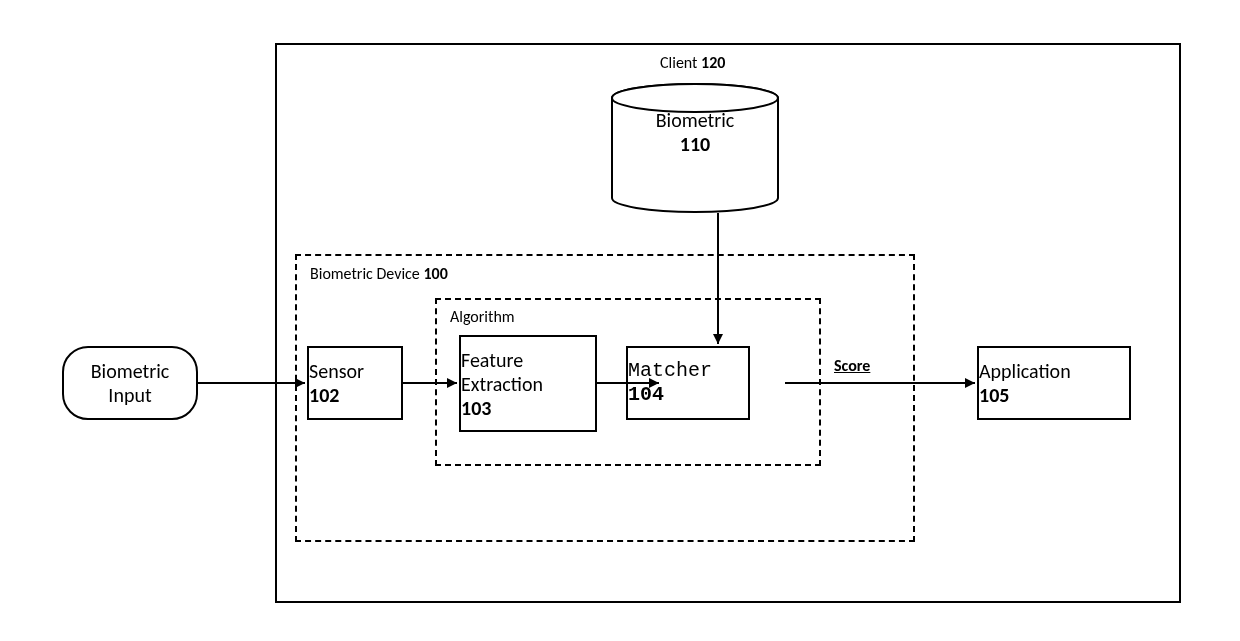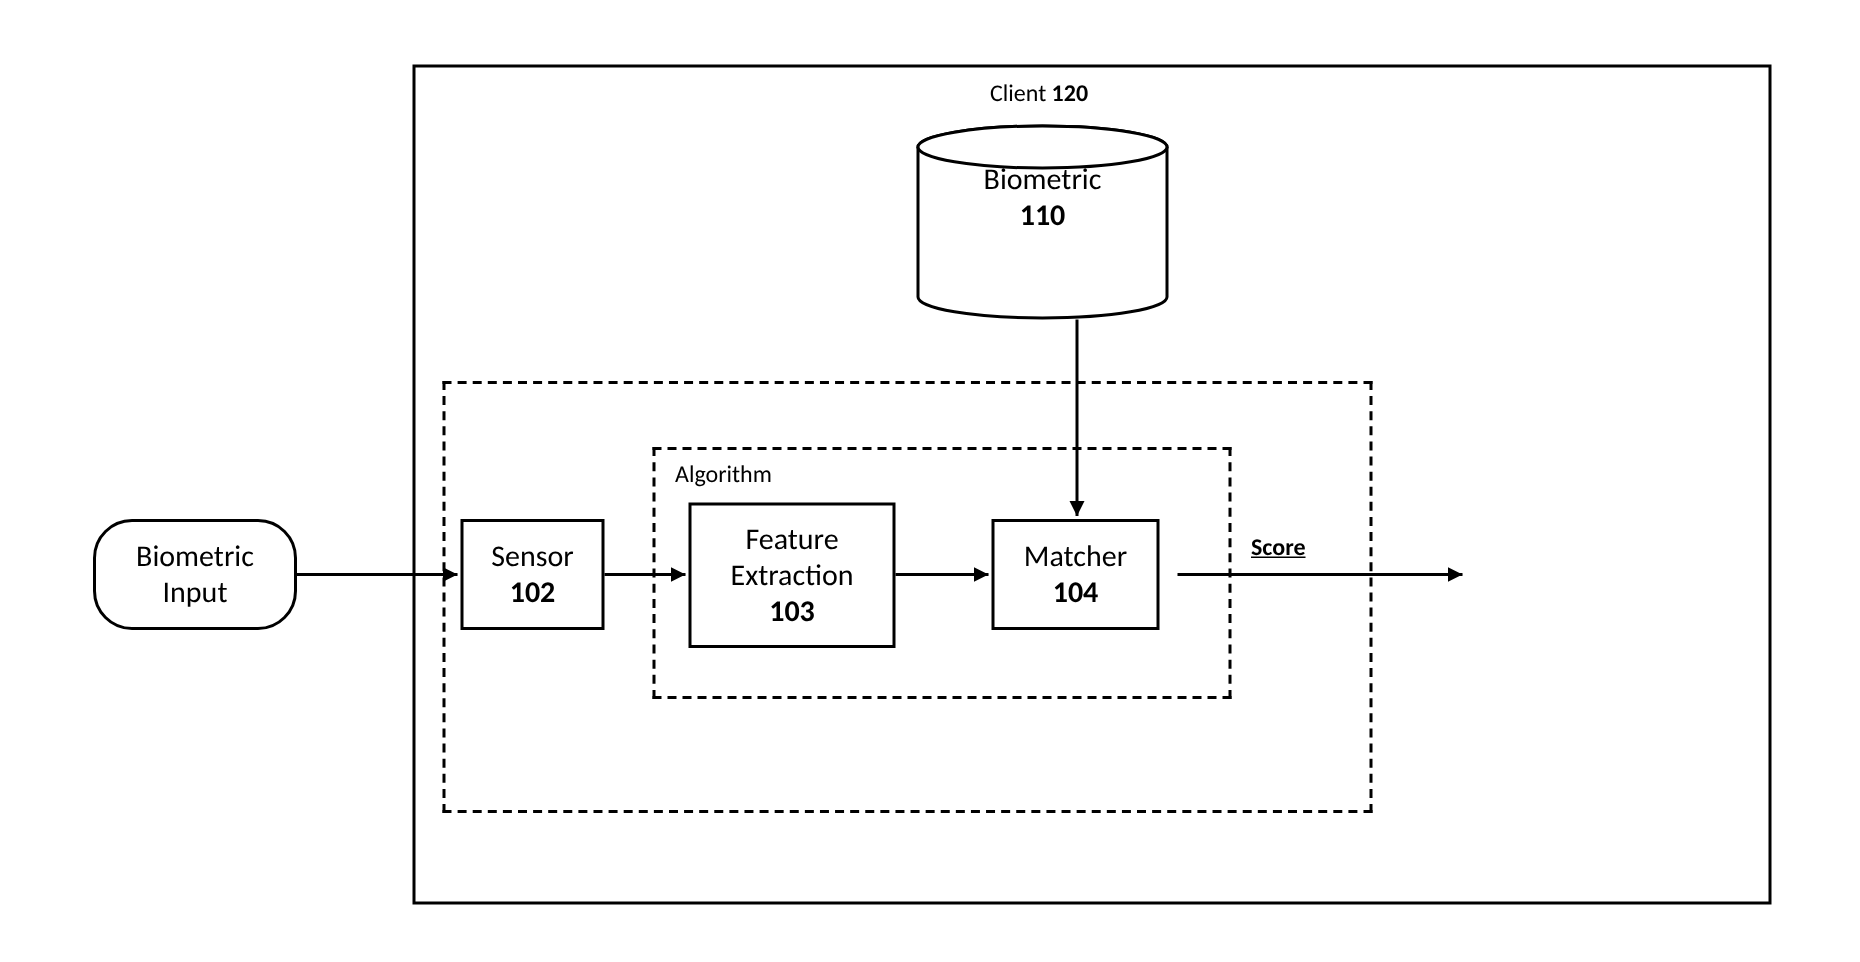--- a/index.html
+++ b/index.html
@@ -12,21 +12,21 @@
     position: relative;
     width: 1240px;
     height: 641px;
   }
   .box {
     position: absolute;
     border: 2px solid #000;
     text-align: center;
     display: flex;
     flex-direction: column;
-    align-items: center;
+    align-items: flex-start;
     justify-content: center;
     font-size: 20px;
     line-height: 1.2;
     background: #fff;
     box-sizing: border-box;
   }
   .dashed {
     border-style: dashed;
     background: transparent;
   }
@@ -79,20 +79,23 @@
     <ellipse cx="85" cy="15" rx="83" ry="14" fill="#fff" stroke="#000" stroke-width="2"></ellipse>
     <path d="M2 15 L2 115 A83 14 0 0 0 168 115 L168 15" fill="#fff" stroke="#000" stroke-width="2"></path>
     <ellipse cx="85" cy="15" rx="83" ry="14" fill="#fff" stroke="#000" stroke-width="2"></ellipse>
   </svg>
   <div class="cyl-text" style="left:610px; top:108px; width:170px;">
     <div>Biometric</div>
     <div class="bold">110</div>
   </div>
 
   <div class="box dashed" style="left:295px; top:254px; width:620px; height:288px;"></div>
+  <div class="label" style="left:310px; top:264px;">
+    <span>Biometric Device</span>&nbsp;<span class="bold">100</span>
+  </div>
 
   <div class="box dashed" style="left:435px; top:298px; width:386px; height:168px;"></div>
   <div class="label" style="left:450px; top:307px;text-align:right;">Algorithm</div>
 
   <div class="pill" style="left:62px; top:346px; width:136px; height:74px;">
     <div>
       <div>Biometric</div>
       <div>Input</div>
     </div>
   </div>
@@ -101,27 +104,31 @@
     <div>Sensor</div>
     <div class="bold">102</div>
   </div>
 
   <div class="box" style="left:459px; top:335px; width:138px; height:97px;">
     <div>Feature</div>
     <div>Extraction</div>
     <div class="bold">103</div>
   </div>
 
-  <div class="box" style="left:661px; top:346px; width:112px; height:74px;">
+  <div class="box" style="left:626px; top:346px; width:124px; height:74px;font-family:Liberation Mono, monospace;">
     <div>Matcher</div>
     <div class="bold">104</div>
   </div>
 
   <div class="label bold" style="left:834px; top:356px;text-decoration:underline;">Score</div>
 
+  <div class="box" style="left:977px; top:346px; width:154px; height:74px;">
+    <div>Application</div>
+    <div class="bold">105</div>
+  </div>
 
   <svg class="arrow" width="1240" height="641" style="left:0; top:0;">
     <defs>
       <marker id="ah" markerWidth="12" markerHeight="12" refX="10" refY="5" orient="auto" markerUnits="userSpaceOnUse">
         <path d="M0,0 L10,5 L0,10 z" fill="#000"></path>
       </marker>
     </defs>
 
     <line x1="198" y1="383" x2="305" y2="383" stroke="#000" stroke-width="2" marker-end="url(#ah)"></line>
 

